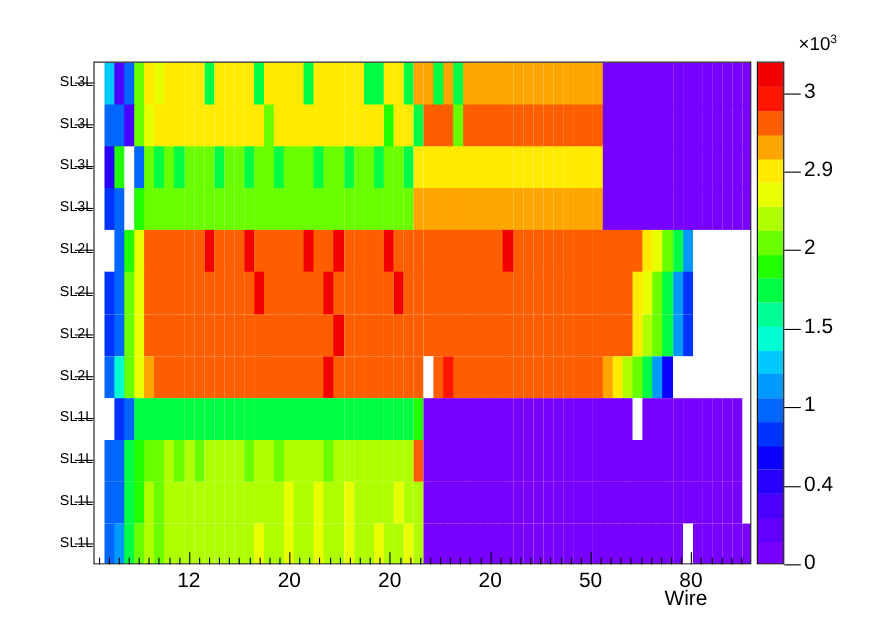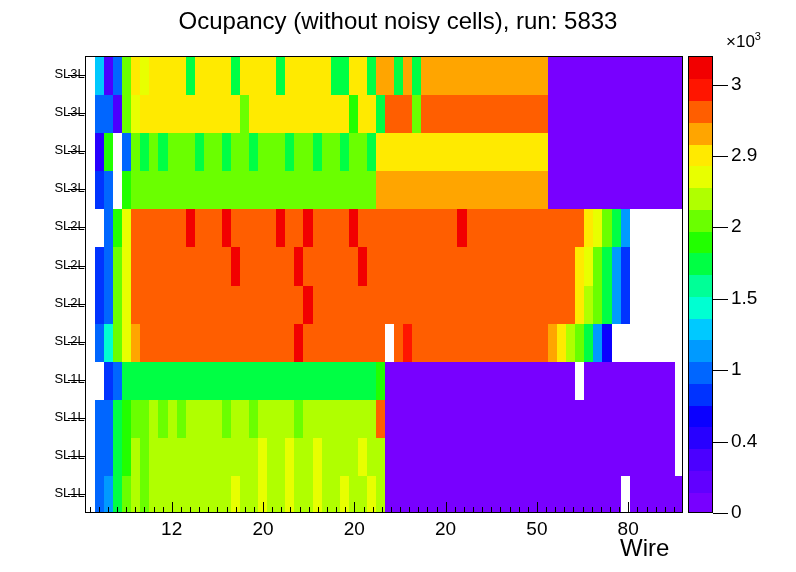--- a/index.html
+++ b/index.html
@@ -79,23 +79,23 @@
   .xtick.minor { height: 6px; }
   .xticklabel {
     position: absolute;
     font-size: 19px;
     color: #000;
     text-align: center;
     white-space: nowrap;
   }
   #xaxis-title {
     position: absolute;
-    left: 620px;
+    left: 604px;
     top: 534px;
-    font-size: 24px;
+    font-size: 19px;
     color: #000;
   }
   
   #colorbar {
     position: absolute;
     left: 688px;
     top: 56px;
     width: 25px;
     height: 457px;
     box-sizing: border-box;
@@ -132,21 +132,20 @@
   #cb-exp sup {
     font-size: 11px;
     vertical-align: super;
   }
 </style>
 </head>
 <body>
 
 <div id="canvas">
 
-  <div id="title">Ocupancy (without noisy cells), run: 5833</div>
 
   <div id="yaxis">
       <div class="ylabel" style="top:69.0px;">SL3L4</div>
       <div class="ytick" style="top:75.0px;"></div>
       <div class="ylabel" style="top:107.1px;">SL3L3</div>
       <div class="ytick" style="top:113.1px;"></div>
       <div class="ylabel" style="top:145.2px;">SL3L2</div>
       <div class="ytick" style="top:151.2px;"></div>
       <div class="ylabel" style="top:183.3px;">SL3L1</div>
       <div class="ytick" style="top:189.3px;"></div>

